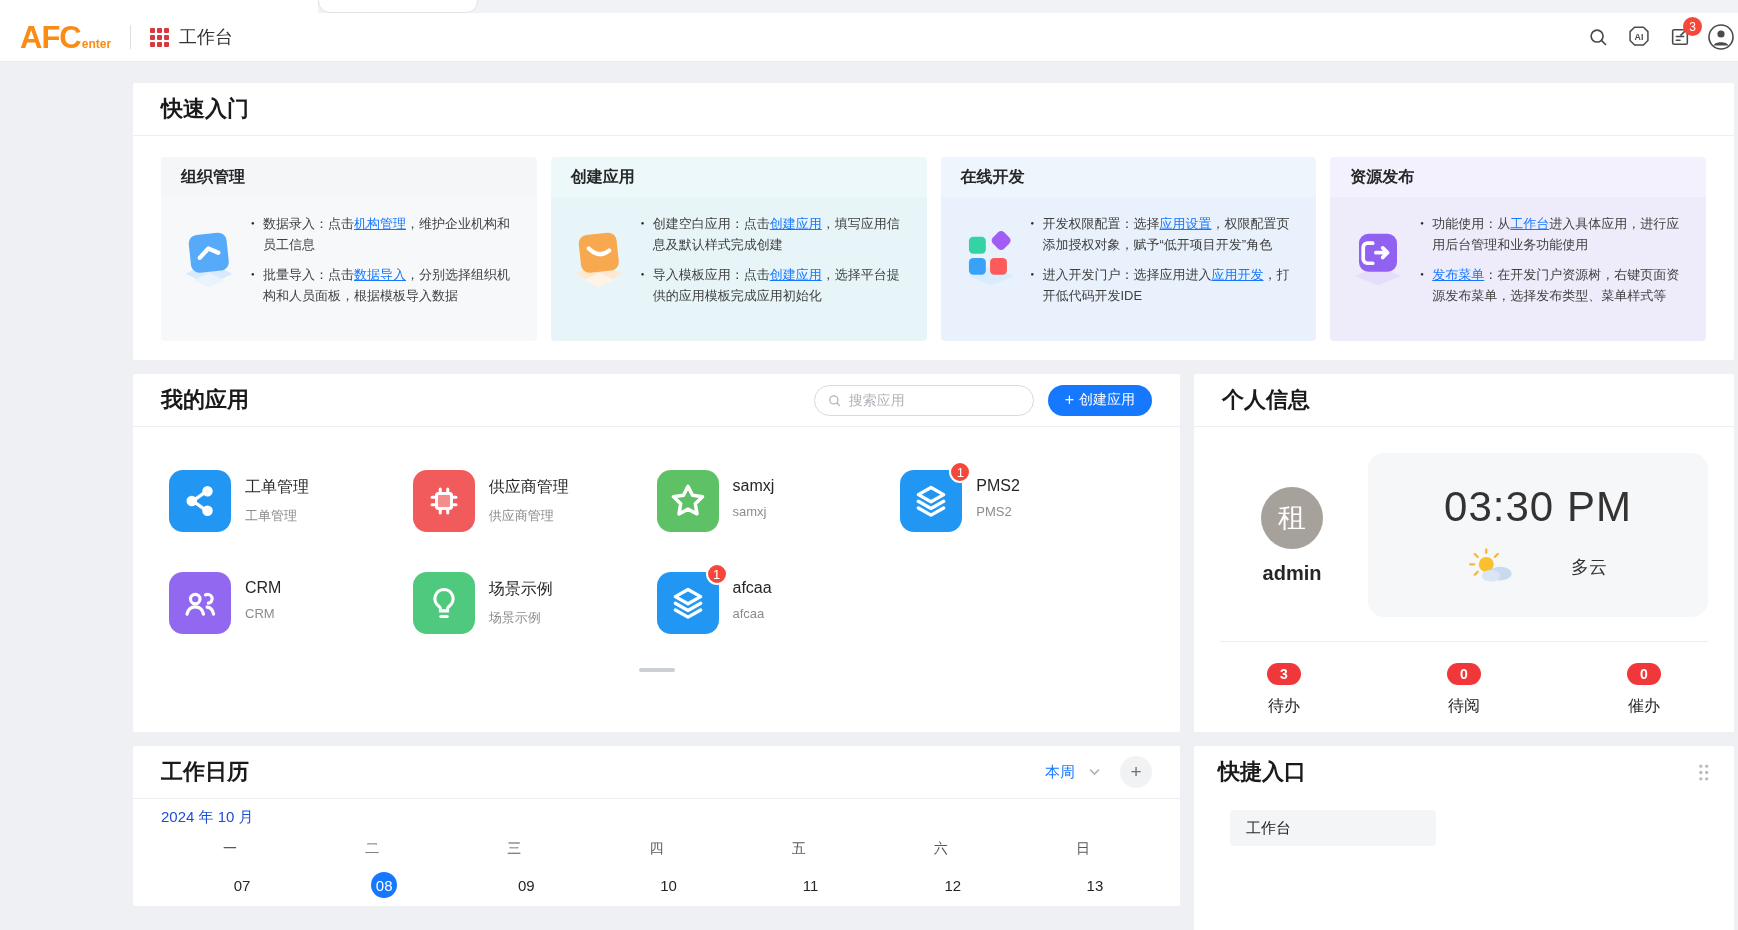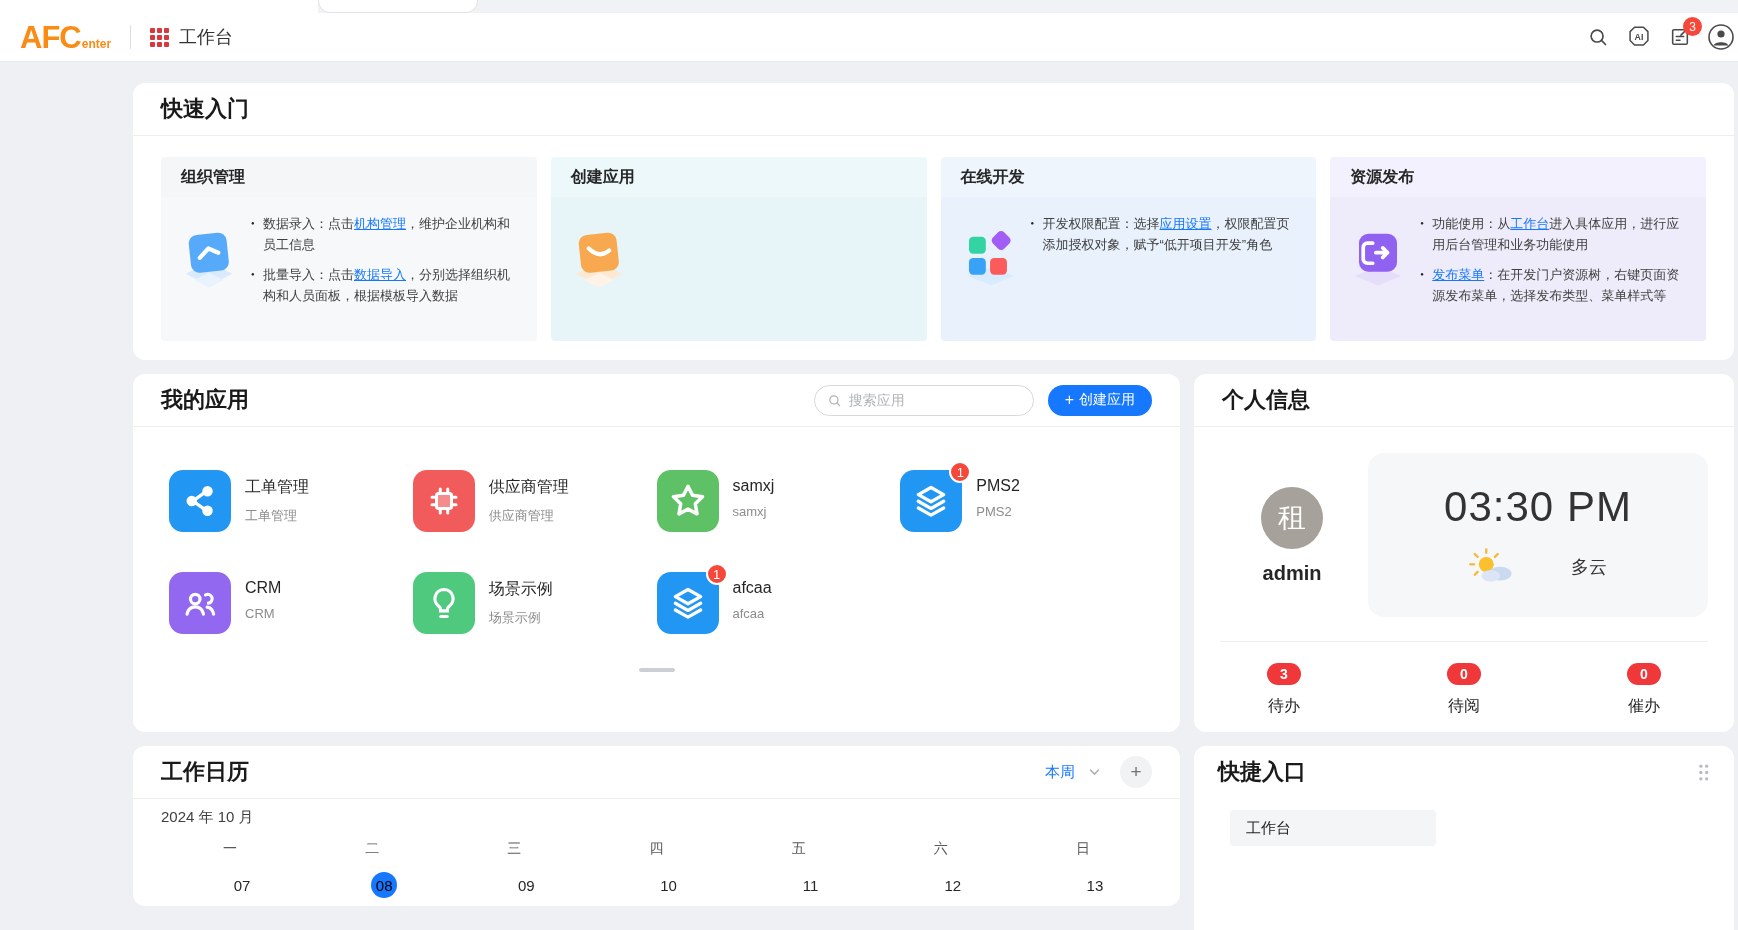--- a/index.html
+++ b/index.html
@@ -25,21 +25,21 @@
   .grid-icon i { background:#d9363e; border-radius:1px; }
   .workspace-label { font-size:18px; color:#333; margin-left:10px; font-weight:500; }
   .header-right { margin-left:auto; display:flex; align-items:center; gap:17px; }
   .hicon { display:flex; align-items:center; justify-content:center; cursor:pointer; position:relative; }
   .notice-badge { position:absolute; top:-9px; right:-11px; min-width:19px; height:19px; padding:0 4px;
                   background:var(--badge-red,#f5483b); border-radius:10px; color:#fff; font-size:12px;
                   display:flex; align-items:center; justify-content:center; }
   .partial-avatar { margin-right:-16px; }
   
   .content { width:1601px; margin-left:133px; padding-top:21px; }
-  .card { background:#fff; border-radius:12px; }
+  .card { background:#fff; border-radius:2px; }
   .row { display:flex; gap:14px; margin-top:14px; }
   .sec-head { display:flex; align-items:center; padding:13px 28px; height:52px; }
   .sec-title { font-size:22px; font-weight:bold; color:#1a1a1a; }
   .sec-divider { height:1px; background:#eceef1; }
   
   .qs-section { height:277px; }
   .qs-cards { display:flex; gap:14px; margin:21px 28px 0; }
   .qs-card { flex:1; border-radius:4px; overflow:hidden; height:184px; display:flex; flex-direction:column;justify-content:center; }
   .qs-card-head { height:40px; display:flex; align-items:center; padding:0 20px;
                   font-size:16px; font-weight:bold; color:#262626; flex:0 0 40px; }
@@ -88,26 +88,26 @@
   .stat-pill { display:inline-block; min-width:34px; height:22px; line-height:22px; border-radius:11px;
                background:#f0383b; color:#fff; font-size:14px; font-weight:bold; padding:0 9px; }
   .stat-label { font-size:16px; color:#262626; margin-top:11px; }
   
   .calendar { width:1047px; height:160px; }
   .cal-controls { margin-left:auto; display:flex; align-items:center; }
   .range-label { font-size:15px; color:var(--accent,#1677ff); cursor:pointer; }
   .caret { margin-left:14px; display:flex; cursor:pointer; }
   .plus-btn { margin-left:20px; width:32px; height:32px; border-radius:50%; border:none; background:#f1f2f4;
               color:#737373; font-size:19px; display:flex; align-items:center; justify-content:center; cursor:pointer; }
-  .cal-month { font-size:15px; color:#404040; margin:9px 0 0 28px; }
+  .cal-month { font-size:15px; color:#1d4ed8; margin:9px 0 0 28px; }
   .cal-grid { display:grid; grid-template-columns:repeat(7,1fr); margin:6px 26px 0; text-align:center; }
   .cal-wd { font-size:14px; color:#595959; padding:7px 0 3px; }
   .cal-dt { font-size:15px; color:#262626; padding:5px 0; cursor:pointer; }
   .cal-dt .num { display:inline-flex; width:26px; height:26px; align-items:center; justify-content:center; border-radius:50%;margin-left:24px; }
-  .cal-dt.selected .num { background:var(--accent,#1677ff); color:#000000; }
+  .cal-dt.selected .num { background:var(--accent,#1677ff); color:#ffffff; }
   
   .quickentry { flex:1; height:200px; position:relative; }
   .qe-head { display:flex; align-items:center; padding:13px 24px; height:52px; }
   .drag-handle { margin-left:auto; cursor:grab; display:flex; }
   .qe-item { width:206px; height:36px; background:#f4f5f7; border-radius:4px; display:flex; align-items:center;
              padding:0 16px; font-size:15px; color:#262626; margin:12px 0 0 36px; cursor:pointer; }
 </style>
 </head>
 <body style="background: rgb(238, 240, 243);">
 
@@ -199,37 +199,42 @@
     </div>
     <div class="qs-card-body" style="background: rgb(231, 245, 249);">
       <div class="qs-icon"><svg viewBox="0 0 72 72" width="76" height="76">
                 <polygon points="14,50 36,39 58,50 36,61" fill="#fde8d2"></polygon>
                 <polygon points="22,56 36,49 50,56 36,63" fill="#fef3e6"></polygon>
                 <g transform="rotate(-6 36 32)">
                   <rect x="18" y="12" width="36" height="36" rx="8" fill="#f8a94f"></rect>
                   <path d="M27 25q9 11 19 4" stroke="#fff" stroke-width="4" fill="none" stroke-linecap="round"></path>
                 </g>
               </svg></div>
+      <ul class="qs-list">
+              <li>创建空白应用：点击<a class="link">创建应用</a>，填写应用信息及默认样式完成创建</li>
+              <li>导入模板应用：点击<a class="link">创建应用</a>，选择平台提供的应用模板完成应用初始化</li>
+            </ul>
     </div>
   </div>
 
   <div class="qs-card">
     <div class="qs-card-head" style="background: rgb(238, 245, 253);">
       <span class="qs-card-title">在线开发</span>
     </div>
     <div class="qs-card-body" style="background: rgb(233, 242, 252);">
       <div class="qs-icon"><svg viewBox="0 0 72 72" width="76" height="76">
                 <polygon points="16,52 38,43 60,52 38,61" fill="#d9ecfd"></polygon>
                 <rect x="17" y="15" width="16" height="16" rx="4" fill="#34d3a4"></rect>
                 <rect x="40" y="11" width="15" height="15" rx="4" fill="#a15df5" transform="rotate(45 47.5 18.5)"></rect>
                 <rect x="17" y="35" width="16" height="16" rx="4" fill="#38a2f7"></rect>
                 <rect x="37" y="35" width="16" height="16" rx="4" fill="#fb5b5b"></rect>
               </svg></div>
       <ul class="qs-list">
               <li>开发权限配置：选择<a class="link">应用设置</a>，权限配置页添加授权对象，赋予“低开项目开发”角色</li>
+              <li>进入开发门户：选择应用进入<a class="link">应用开发</a>，打开低代码开发IDE</li>
             </ul>
     </div>
   </div>
 
   <div class="qs-card">
     <div class="qs-card-head" style="background: rgb(242, 241, 253);">
       <span class="qs-card-title">资源发布</span>
     </div>
     <div class="qs-card-body" style="background: rgb(238, 236, 250);">
       <div class="qs-icon"><svg viewBox="0 0 72 72" width="76" height="76">

